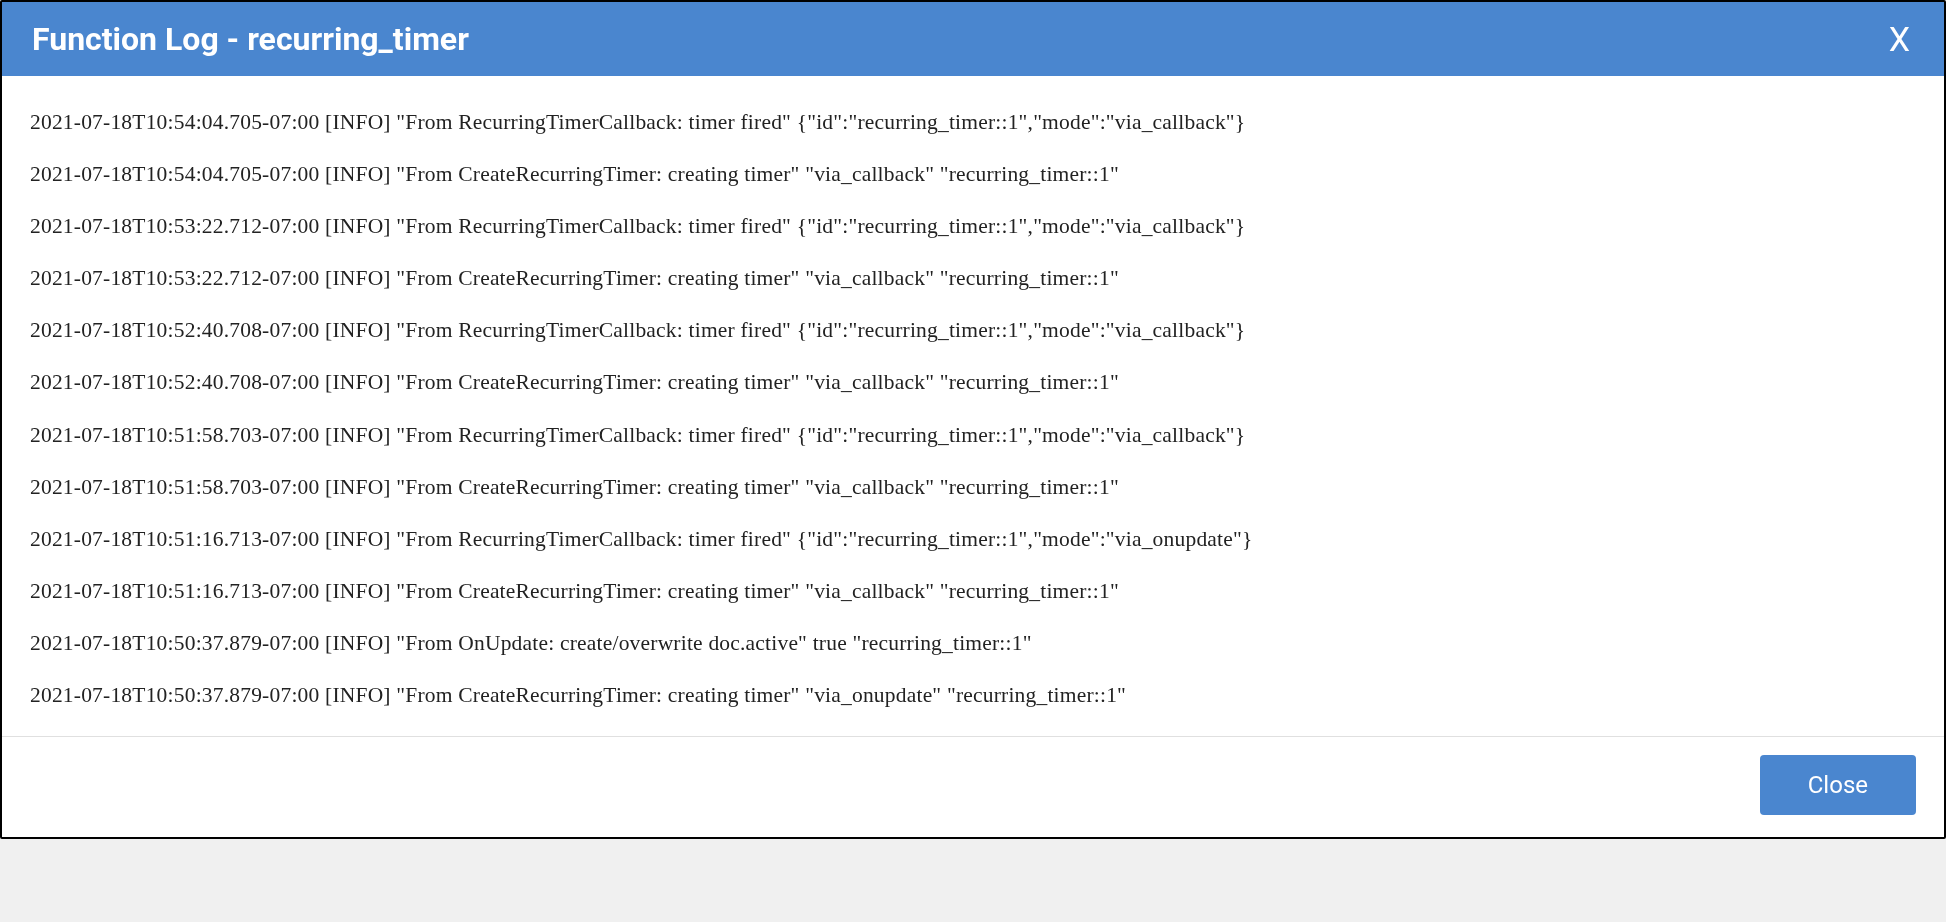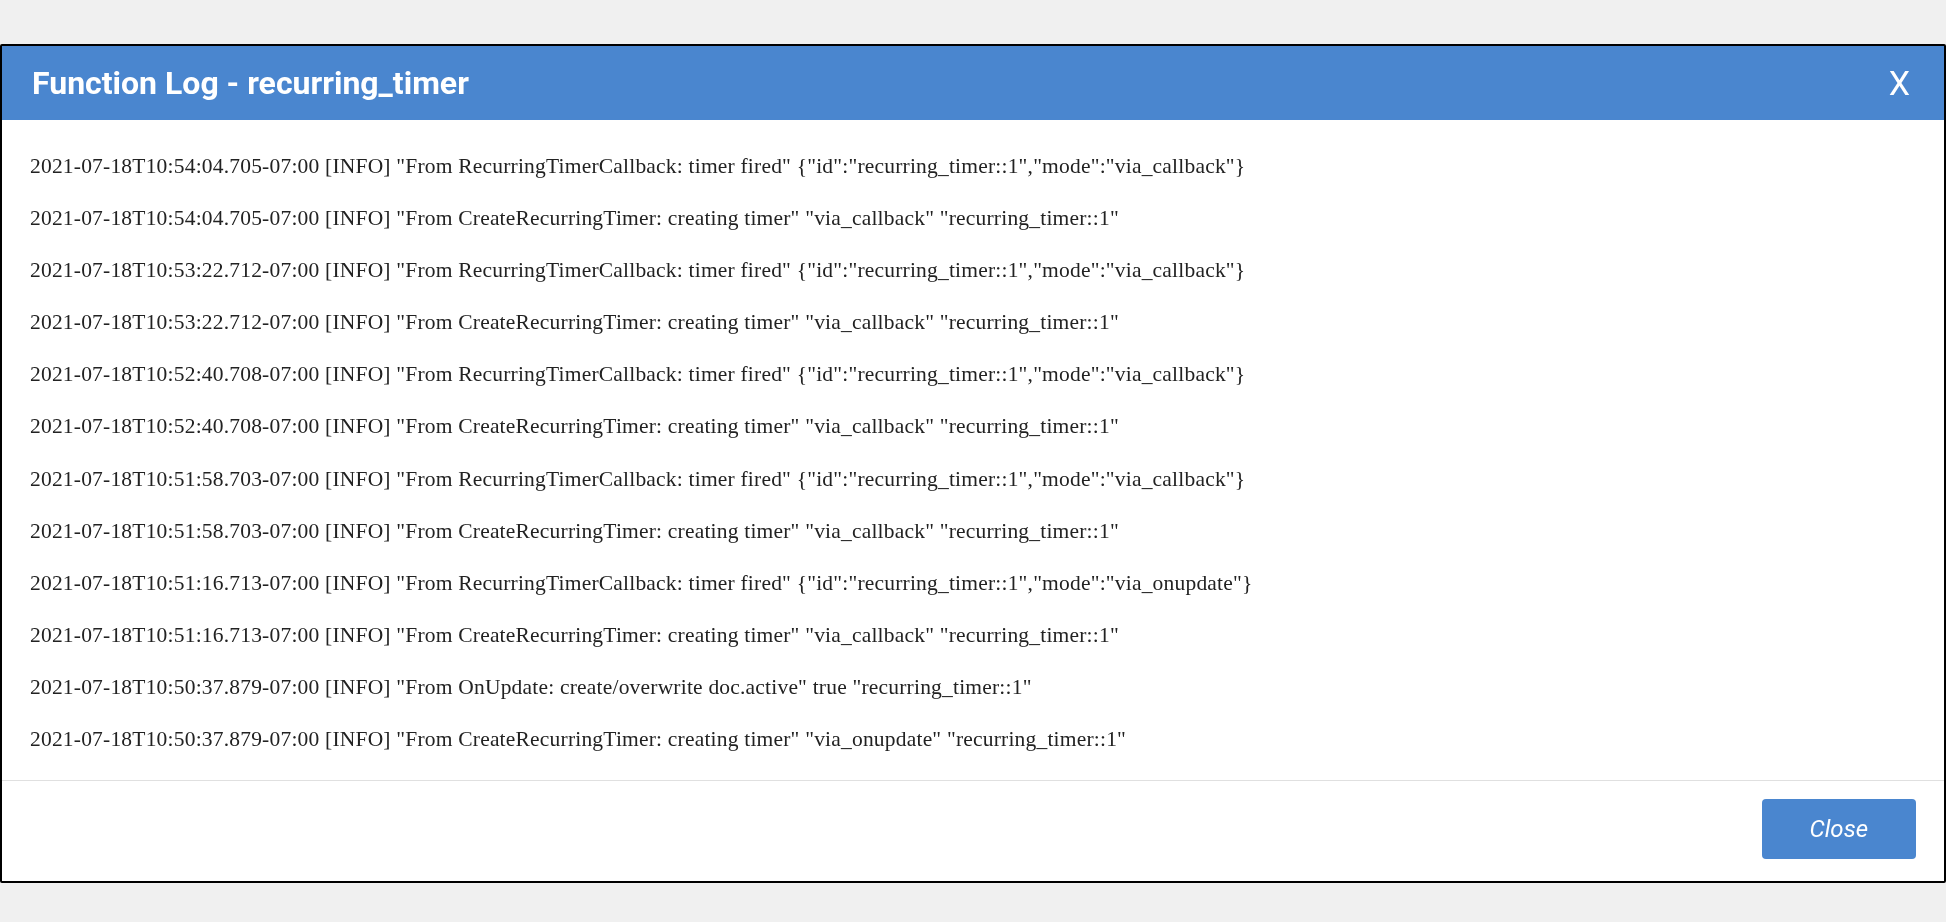--- a/index.html
+++ b/index.html
@@ -16,21 +16,20 @@
       justify-content: center;
       padding: 0;
     }
     
     .modal {
       width: 1946px;
       background: #ffffff;
       border: 2px solid #000000;
       border-radius: 2px;
       overflow: hidden;
-      margin-top: 44px;
     }
     
     .modal-header {
       background: #4a86cf;
       color: #ffffff;
       padding: 18px 30px;
       display: flex;
       justify-content: space-between;
       align-items: center;
     }
@@ -80,21 +79,20 @@
     .close-button {
       background: #4a86cf;
       color: #ffffff;
       border: none;
       border-radius: 4px;
       padding: 16px 48px;
       font-size: 24px;
       font-weight: 400;
       cursor: pointer;
       font-family: inherit;
-      font-style: italic;
     }
   </style>
 </head>
 <body>
 
 <div class="modal">
   <div class="modal-header">
     <div class="modal-title">Function Log - recurring_timer</div>
     <div class="close-icon">X</div>
   </div>

